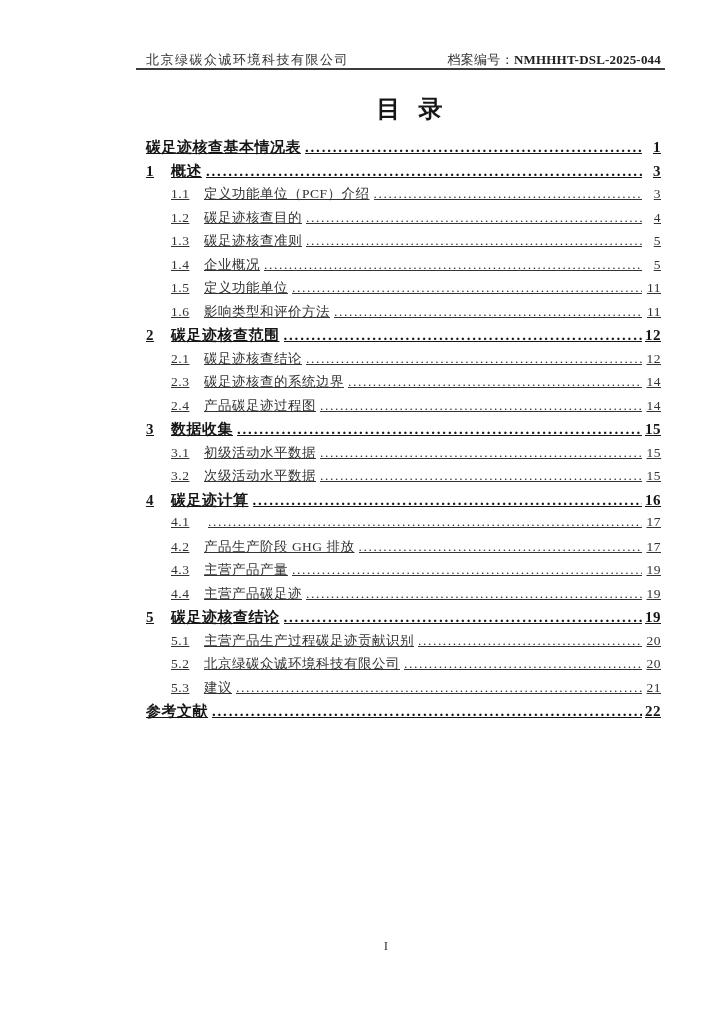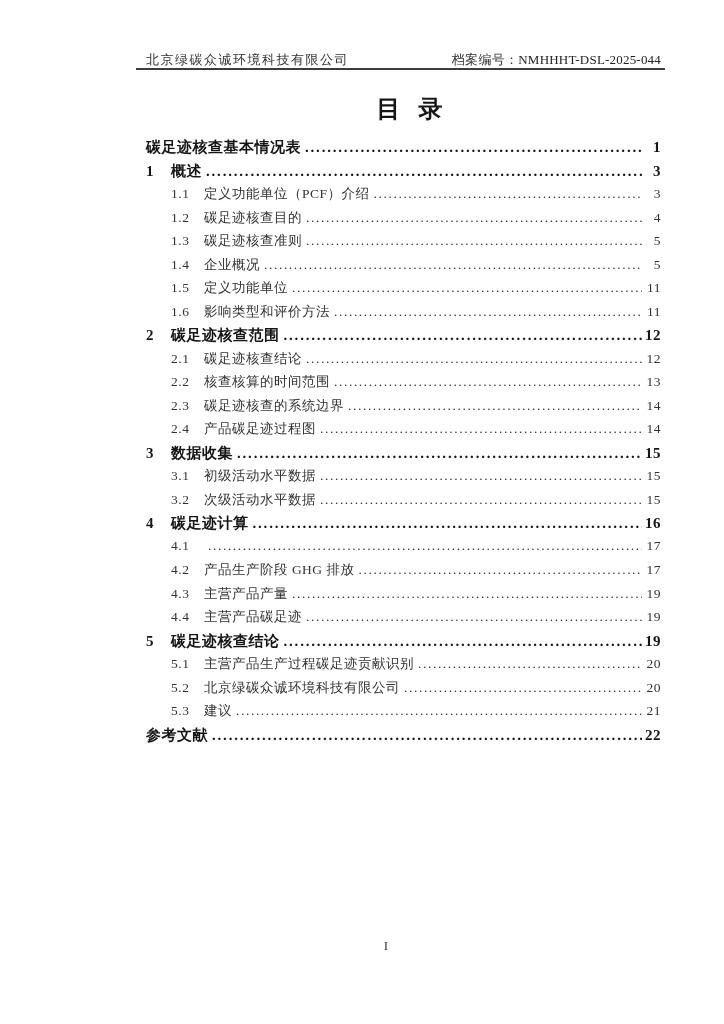--- a/index.html
+++ b/index.html
@@ -22,21 +22,21 @@
     position: absolute;
     left: 110px; right: 99px; top: 51px;
     display: flex;
     justify-content: space-between;
     align-items: baseline;
     font-size: 13px;
     color: #333333;
   }
   .doc-header .company { letter-spacing: 1.5px; }
   .doc-header .file-no { letter-spacing: 0.3px; }
-  .doc-header .file-no b { font-weight: normal; color: #222; letter-spacing: 0.2px; }
+  .doc-header .file-no b { font-weight: bold; color: #222; letter-spacing: 0.2px; }
   .header-rule {
     position: absolute;
     left: 100px; right: 95px; top: 68px;
     border-top: 2px solid #3c3c3c;
     height: 0;
   }
 
   
   .doc-title {
     position: absolute;
@@ -54,20 +54,21 @@
     left: 110px; right: 99px; top: 138px;
   }
   .toc-row {
     display: flex;
     align-items: baseline;
     height: 23.5px;
     font-size: 13.5px;
     color: #333333;
     letter-spacing: 0.5px;
     white-space: nowrap;
+    text-decoration: underline;
   }
   .toc-row .num { flex: 0 0 auto; }
   .toc-row .label { flex: 0 0 auto; }
   .toc-row.lvl0, .toc-row.lvl1 {
     font-weight: bold;
     font-size: 15px;
     color: #161616;
   }
   .toc-row.lvl1 .num { width: 25px; }
   .toc-row.lvl2 { padding-left: 25px; }
@@ -166,26 +167,20 @@
       <span class="leader"></span>
       <span class="page-num">12</span>
     </div>
       <div class="toc-row lvl2">
       <span class="num">2.1</span>
       <span class="label">碳足迹核查结论</span>
       <span class="leader"></span>
       <span class="page-num">12</span>
     </div>
       <div class="toc-row lvl2">
-      <span class="num">2.2</span>
-      <span class="label">核查核算的时间范围</span>
-      <span class="leader"></span>
-      <span class="page-num">13</span>
-    </div>
-      <div class="toc-row lvl2">
       <span class="num">2.3</span>
       <span class="label">碳足迹核查的系统边界</span>
       <span class="leader"></span>
       <span class="page-num">14</span>
     </div>
       <div class="toc-row lvl2">
       <span class="num">2.4</span>
       <span class="label">产品碳足迹过程图</span>
       <span class="leader"></span>
       <span class="page-num">14</span>

